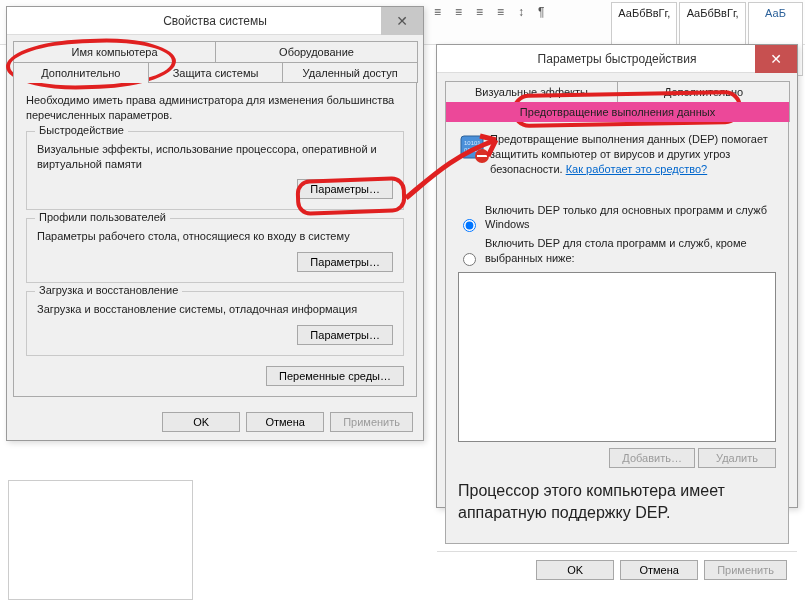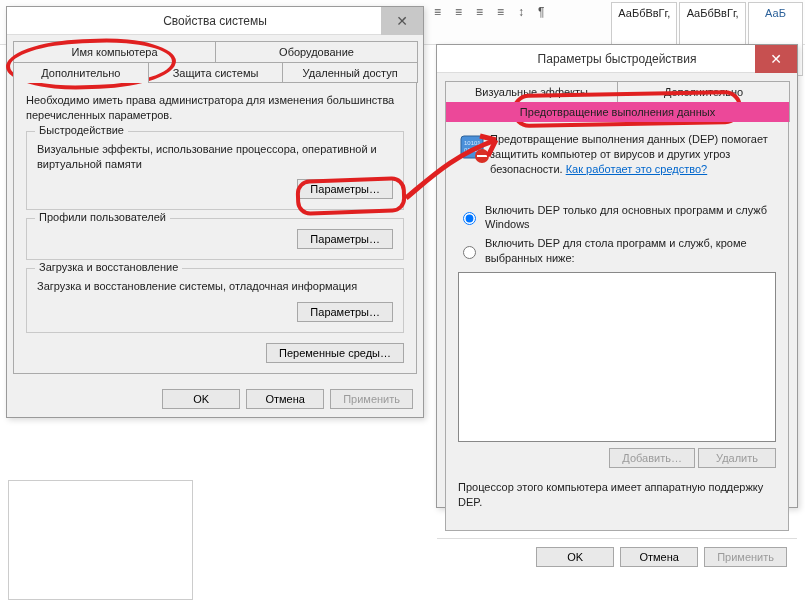--- a/index.html
+++ b/index.html
@@ -45,25 +45,25 @@
   .tabs2 { display:flex; margin:8px 8px 0 8px; }
   .tabs2 .tab { flex:1; text-align:center; }
   .tabs2-row2 { display:flex; margin:0 8px 0 8px; }
   .tabs2-row2 .tab { flex:1; text-align:center; border-top:none; }
   .perf-body { border:1px solid #aaa; margin:0 8px 6px 8px; padding:10px 12px 8px 12px; background:#f0f0f0; position:relative; top:-1px;}
   .dep-row { display:flex; gap:0; align-items:flex-start; margin-bottom:26px;}
   .dep-icon { width:32px; height:32px; flex-shrink:0; position:relative; }
   .dep-icon svg { width:32px; height:32px; }
   .dep-text { font-size:11px; line-height:1.35; }
   .dep-text a { color:#0066cc; text-decoration:underline; }
-  .radio-row { display:flex; align-items:center; gap:6px; margin:4px 0; font-size:11px; line-height:1.35;}
+  .radio-row { display:flex; align-items:flex-end; gap:6px; margin:4px 0; font-size:11px; line-height:1.35;}
   .radio-row input { margin-top:2px; }
   .listbox { width:100%; height:170px; border:1px solid #888; background:#fff; margin:6px 0;}
   .list-btns { text-align:right; margin-bottom:6px;}
-  .footer-note { font-size:11px; line-height:1.35; margin:12px 0;}
+  .footer-note { font-size:16px; line-height:1.35; margin:12px 0;}
 
   
   .mark { position:absolute; border:4px solid #e02020; border-radius:50%/55%; pointer-events:none; }
   .mark1 { left:6px; top:39px; width:170px; height:50px; transform:rotate(-2deg); }
   .mark2 { left:296px; top:178px; width:110px; height:36px; border-radius:14px; transform:rotate(-2deg);}
   .mark3 { left:512px; top:92px; width:230px; height:34px; border-radius:20px; transform:rotate(-1deg);}
   .arrow { position:absolute; left:398px; top:130px; pointer-events:none; }
   .arrow svg { overflow:visible; }
 
   
@@ -120,20 +120,21 @@
     <div class="intro">Необходимо иметь права администратора для изменения большинства перечисленных параметров.</div>
 
     <div class="group">
       <span class="caption">Быстродействие</span>
       <div class="desc">Визуальные эффекты, использование процессора, оперативной и виртуальной памяти</div>
       <div class="btnrow"><button class="std">Параметры…</button></div>
     </div>
 
     <div class="group">
       <span class="caption">Профили пользователей</span>
+      <div class="desc">Параметры рабочего стола, относящиеся ко входу в систему</div>
       <div class="btnrow"><button class="std">Параметры…</button></div>
     </div>
 
     <div class="group">
       <span class="caption">Загрузка и восстановление</span>
       <div class="desc">Загрузка и восстановление системы, отладочная информация</div>
       <div class="btnrow"><button class="std">Параметры…</button></div>
     </div>
 
     <div style="text-align:right; margin-top:10px;text-decoration:underline;">

